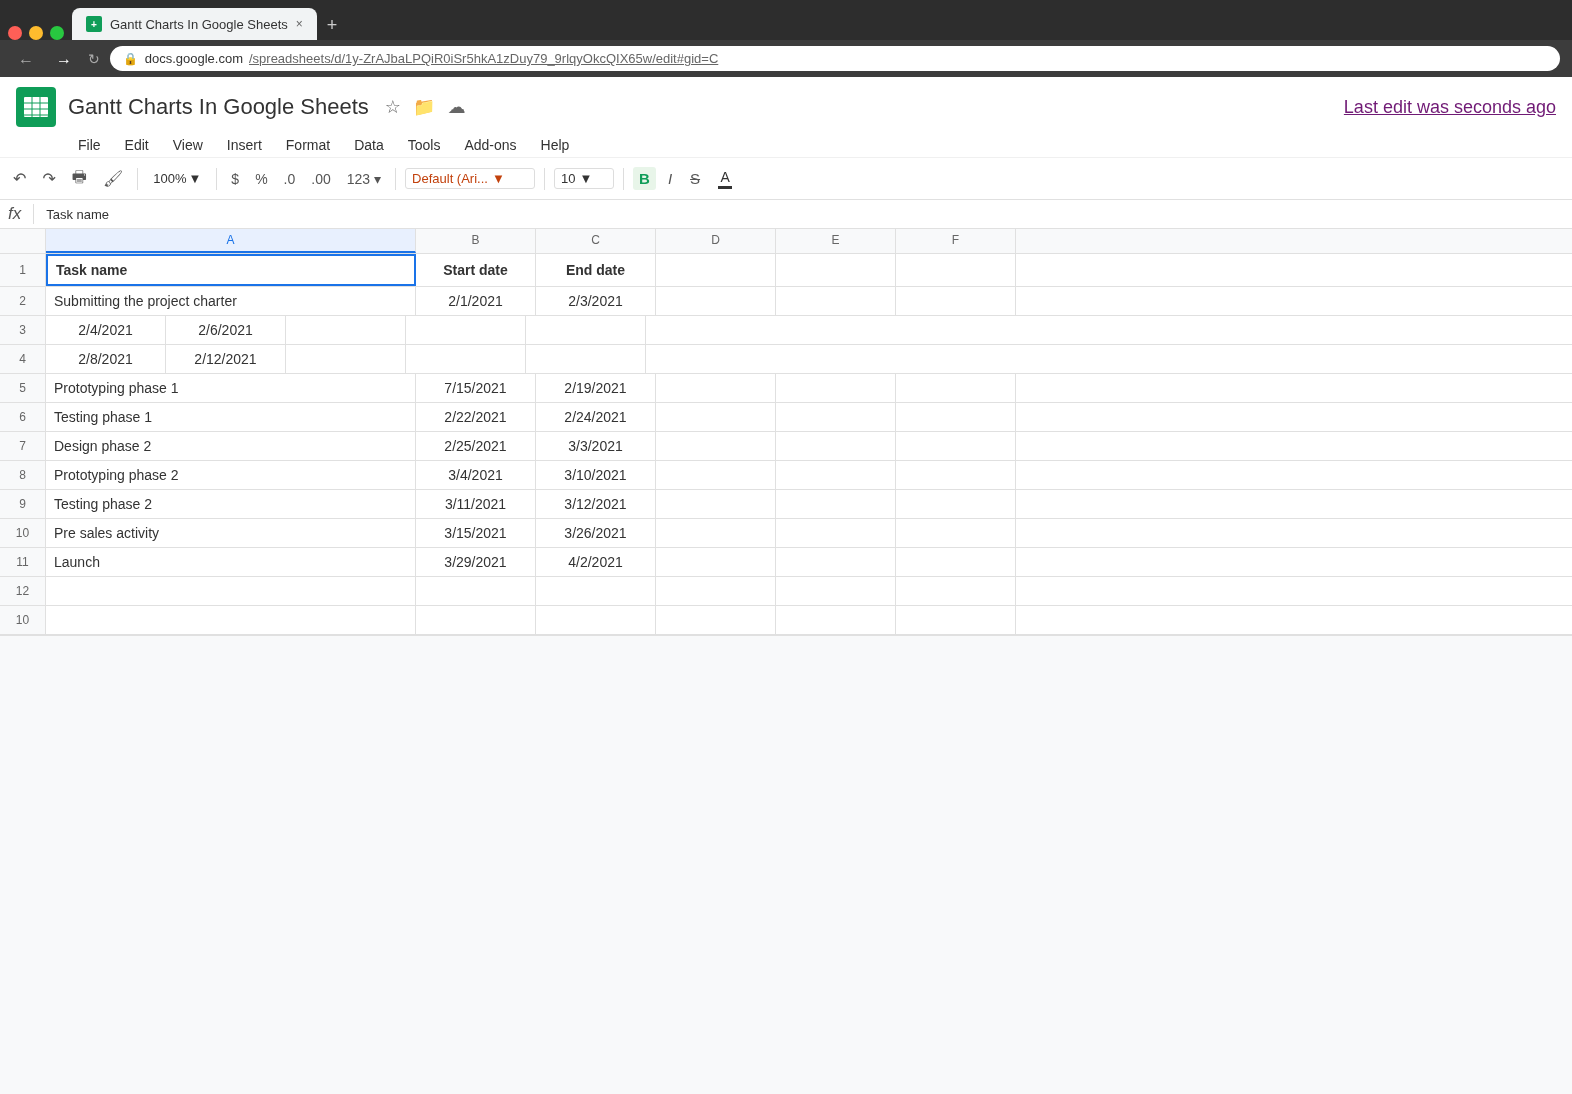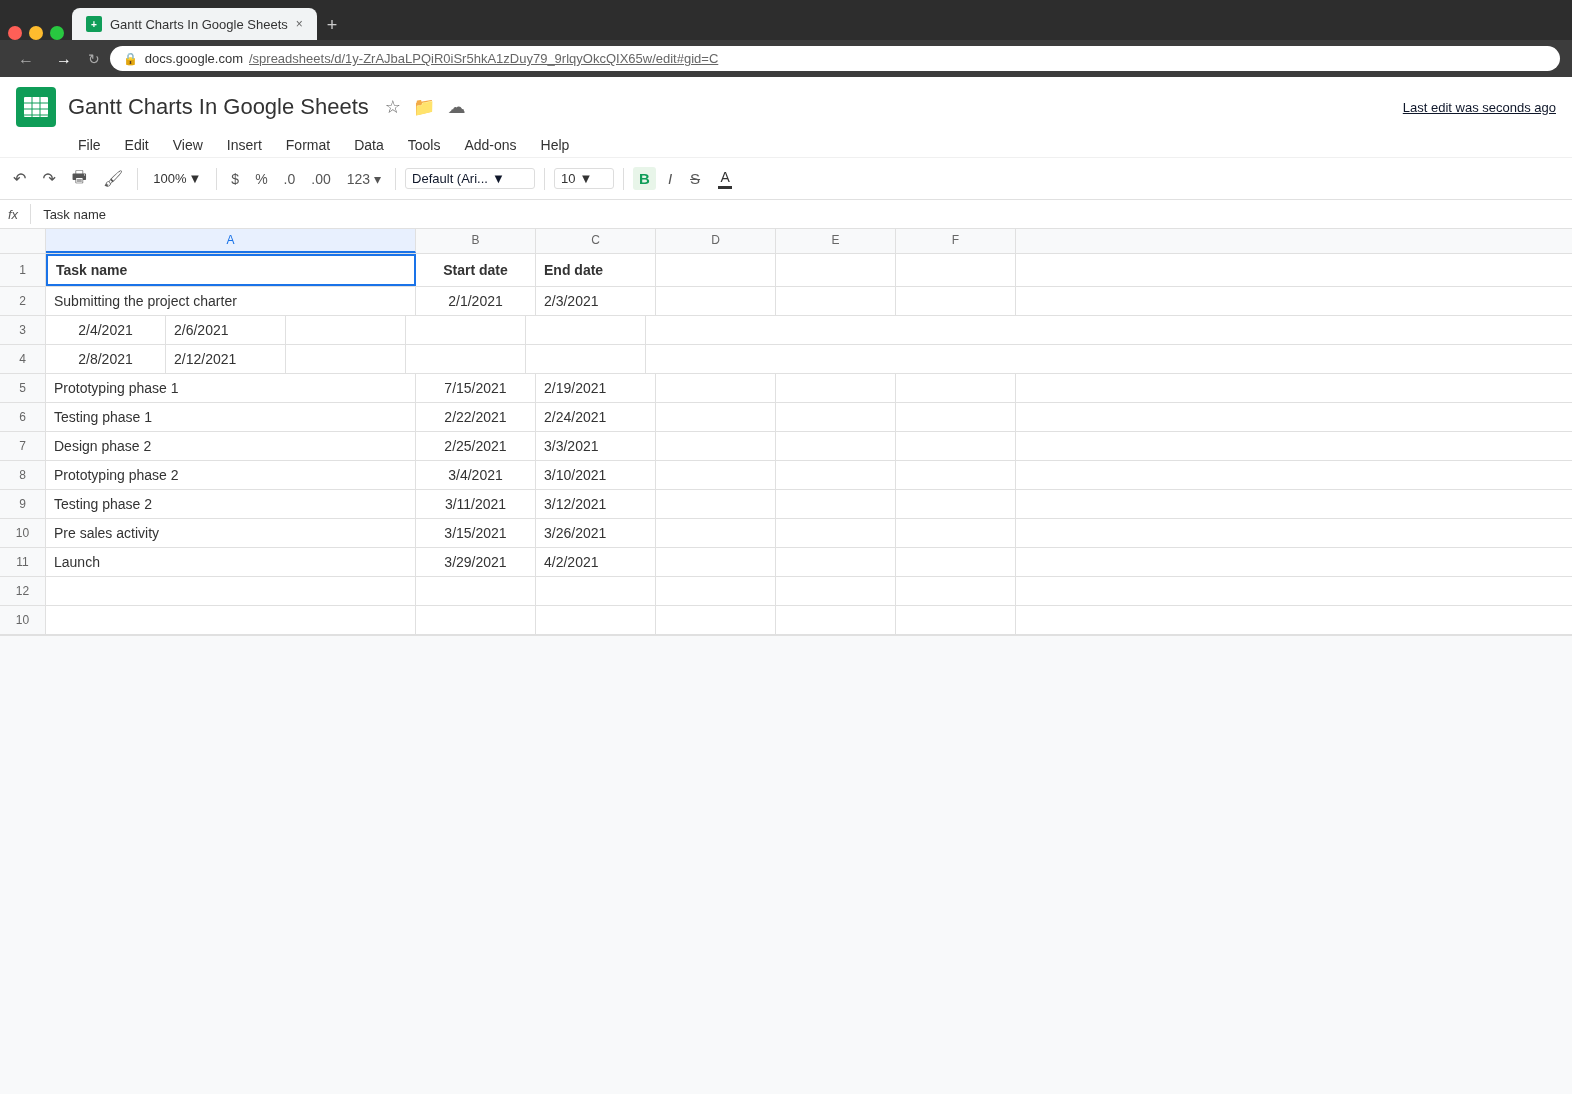--- a/index.html
+++ b/index.html
@@ -28,60 +28,60 @@
 
     
     .sheets-app { background: #fff; width: 100%; }
     .sheets-header { padding: 10px 16px 0 16px; display: flex; flex-direction: column; }
     .sheets-title-row { display: flex; align-items: center; gap: 12px; padding-bottom: 4px; }
     .sheets-logo { width: 40px; height: 40px; }
     .sheets-title { font-size: 22px; color: #333; font-weight: 400; }
     .title-icons { display: flex; gap: 12px; align-items: center; color: #666; font-size: 18px; margin-left: 4px; }
     .menu-bar { display: flex; align-items: center; gap: 4px; padding: 2px 0 0 52px; }
     .menu-item { font-size: 14px; color: #333; padding: 4px 10px; border-radius: 4px; cursor: pointer; }
-    .last-edit { font-size: 13px; color: #0f172a; margin-left: auto; text-decoration: underline; }
+    .last-edit { font-size: 18px; color: #701a75; margin-left: auto; text-decoration: underline; }
 
     
     .toolbar { background: #fff; border-bottom: 1px solid #e0e0e0; padding: 4px 8px; display: flex; align-items: center; gap: 6px; border-top: 1px solid #f0f0f0; }
     .toolbar-btn { font-size: 16px; color: #555; padding: 3px 5px; cursor: pointer; border-radius: 3px; }
     .zoom-select { font-size: 13px; color: #333; padding: 2px 6px; border: none; background: transparent; cursor: pointer; display: flex; align-items: center; gap: 2px; }
     .toolbar-separator { width: 1px; height: 22px; background: #ddd; margin: 0 3px; }
     .currency-btn { font-size: 14px; color: #555; padding: 3px 5px; cursor: pointer; }
-    .font-selector { font-size: 13px; color: #0f172a; border: 1px solid #ddd; border-radius: 3px; padding: 2px 6px; display: flex; align-items: center; gap: 4px; cursor: pointer; min-width: 130px; }
+    .font-selector { font-size: 13px; color: #c2410c; border: 1px solid #ddd; border-radius: 3px; padding: 2px 6px; display: flex; align-items: center; gap: 4px; cursor: pointer; min-width: 130px; }
     .font-size-selector { font-size: 13px; color: #333; border: 1px solid #ddd; border-radius: 3px; padding: 2px 6px; display: flex; align-items: center; gap: 4px; cursor: pointer; min-width: 60px; }
     .bold-btn { font-size: 15px; font-weight: 900; color: #0f9d58; padding: 3px 6px; cursor: pointer; border-radius: 3px; background: #e8f5e9; }
     .italic-btn { font-size: 15px; font-style: italic; color: #555; padding: 3px 6px; cursor: pointer; }
     .strike-btn { font-size: 15px; color: #555; padding: 3px 6px; cursor: pointer; text-decoration: line-through; }
     .text-color-btn { font-size: 14px; color: #333; padding: 3px 6px; cursor: pointer; display: flex; flex-direction: column; align-items: center; gap: 1px; }
     .color-bar { width: 14px; height: 3px; background: #333; }
 
     
     .formula-bar { display: flex; align-items: center; padding: 4px 8px; border-bottom: 1px solid #e0e0e0; gap: 8px; background: #fff; }
-    .formula-icon { font-size: 13px; color: #555; font-style: italic; }
+    .formula-icon { font-size: 17px; color: #555; font-style: italic; }
     .cell-ref { font-size: 13px; color: #333; }
     .formula-divider { width: 1px; height: 20px; background: #ddd; margin: 0 4px; }
 
     
     .spreadsheet { width: 100%; background: #fff; }
     .col-headers { display: flex; background: #f8f9fa; border-bottom: 1px solid #e0e0e0; }
     .row-num-header { width: 46px; min-width: 46px; border-right: 1px solid #e0e0e0; }
     .col-header { border-right: 1px solid #e0e0e0; font-size: 12px; color: #666; text-align: center; padding: 4px 0; cursor: pointer; }
     .col-a { width: 370px; min-width: 370px; background: #e8f0fe; color: #1a73e8; font-weight: 500; border-bottom: 2px solid #1a73e8; }
     .col-b { width: 120px; min-width: 120px; }
     .col-c { width: 120px; min-width: 120px; }
     .col-d { width: 120px; min-width: 120px; }
     .col-e { width: 120px; min-width: 120px; }
     .col-f { width: 120px; min-width: 120px; }
 
     .spreadsheet-row { display: flex; border-bottom: 1px solid #e0e0e0; }
     .row-num { width: 46px; min-width: 46px; background: #f8f9fa; border-right: 1px solid #e0e0e0; font-size: 12px; color: #666; text-align: center; padding: 6px 0; display: flex; align-items: center; justify-content: center; cursor: pointer; }
     .cell { border-right: 1px solid #e0e0e0; font-size: 14px; color: #333; padding: 6px 8px; display: flex; align-items: center; min-height: 28px; }
     .cell-a { width: 370px; min-width: 370px; }
     .cell-b { width: 120px; min-width: 120px; justify-content: center; }
-    .cell-c { width: 120px; min-width: 120px; justify-content: flex-start; }
+    .cell-c { width: 120px; min-width: 120px; justify-content: center; }
     .cell-d { width: 120px; min-width: 120px; }
     .cell-e { width: 120px; min-width: 120px; }
     .cell-f { width: 120px; min-width: 120px; }
     .cell-header { font-weight: 700; }
     .cell-selected { border: 2px solid #1a73e8; }
     .row-1 .cell-a { border: 2px solid #1a73e8; background: #fff; }
 
     .sheets-bottom { background: #f8f9fa; height: 40px; border-top: 1px solid #e0e0e0; }
   </style>
 </head>

